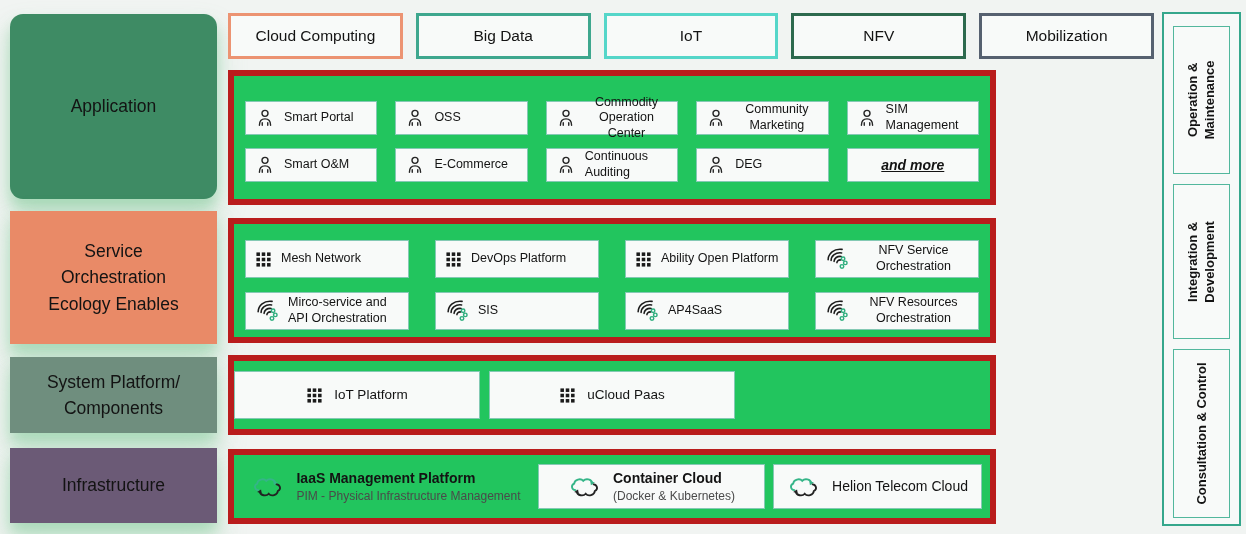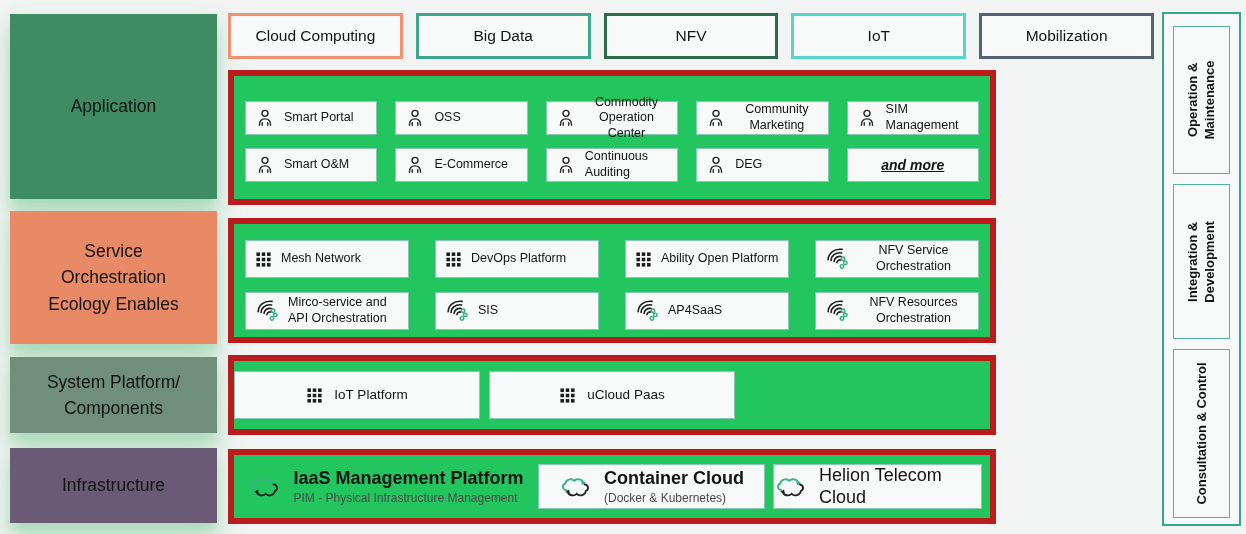--- a/index.html
+++ b/index.html
@@ -11,21 +11,21 @@
   }
   .pre { white-space: pre-line; }
 
   
   .layer {
     position: absolute; left: 10px; width: 207px;
     display: flex; align-items: center; justify-content: center;
     text-align: center; font-size: 17.5px; line-height: 1.5;
     box-shadow: 0 10px 14px rgba(137,205,158,.55), 0 18px 30px rgba(137,205,158,.30);
   }
-  .layer-app   { top: 14px;  height: 185px; background: #3E8B64; }
+  .layer-app   { top: 14px;  height: 185px; background: #3E8B64; border-radius: 13px; }
   .layer-svc   { top: 211px; height: 133px; background: #E98A67; }
   .layer-sys   { top: 357px; height: 76px;  background: #6F8E7E; }
   .layer-infra { top: 448px; height: 75px;  background: #6B5A76; }
 
   
   .tabs { position: absolute; left: 228px; top: 13px; width: 926px; height: 46px; display: flex; gap: 13px; }
   .tab {
     flex: 1; background: #F8FAF9; border: 3px solid #999;
     display: flex; align-items: center; justify-content: center; font-size: 15.5px;
   }
@@ -56,21 +56,21 @@
     font-size: 12.5px; min-width: 0;
   }
   .item .lbl { line-height: 1.25; }
   .lbl.grow { flex: 1; text-align: center; }
   .item.sys { justify-content: center; font-size: 13.5px; gap: 11px; }
   .and-more { font-style: italic; text-decoration: underline; font-weight: bold; font-size: 14px; flex: 1; text-align: center; }
 
   .infra-item { display: flex; align-items: center; justify-content: center; gap: 12px; min-width: 0; }
   .infra-item.bordered { border: 1.5px solid #84C9B4; background: #F8FAF9; }
   .inf-1 { flex: 1.28; } .inf-2 { flex: 1; } .inf-3 { flex: 0.92; }
-  .t1 { font-weight: bold; font-size: 18px; line-height: 1.2; }
+  .t1 { font-weight: bold; font-size: 14px; line-height: 1.2; }
   .t1.reg { font-weight: normal; }
   .t2 { font-size: 12px; color: #4a4a4a; margin-top: 2px; }
 
   
   .rail {
     position: absolute; left: 1162px; top: 12px; width: 79px; height: 514px;
     background: #F6F9F8; border: 2px solid #35A78C;
   }
   .rail-box {
     position: absolute; left: 9px; width: 57px; background: #F8FAF9;
@@ -156,25 +156,25 @@
     <span class="pre">Infrastructure</span>
   </div>
 
   <div class="tabs">
     <div class="tab tab-0">
       <span>Cloud Computing</span>
     </div>
     <div class="tab tab-1">
       <span>Big Data</span>
     </div>
+    <div class="tab tab-2">
+      <span>IoT</span>
+    </div>
     <div class="tab tab-3">
       <span>NFV</span>
-    </div>
-    <div class="tab tab-2">
-      <span>IoT</span>
     </div>
     <div class="tab tab-4">
       <span>Mobilization</span>
     </div>
   </div>
 
   <div class="panel panel-app">
     <div class="item">
       <svg class="ic">
           <use href="#i-person"></use>

